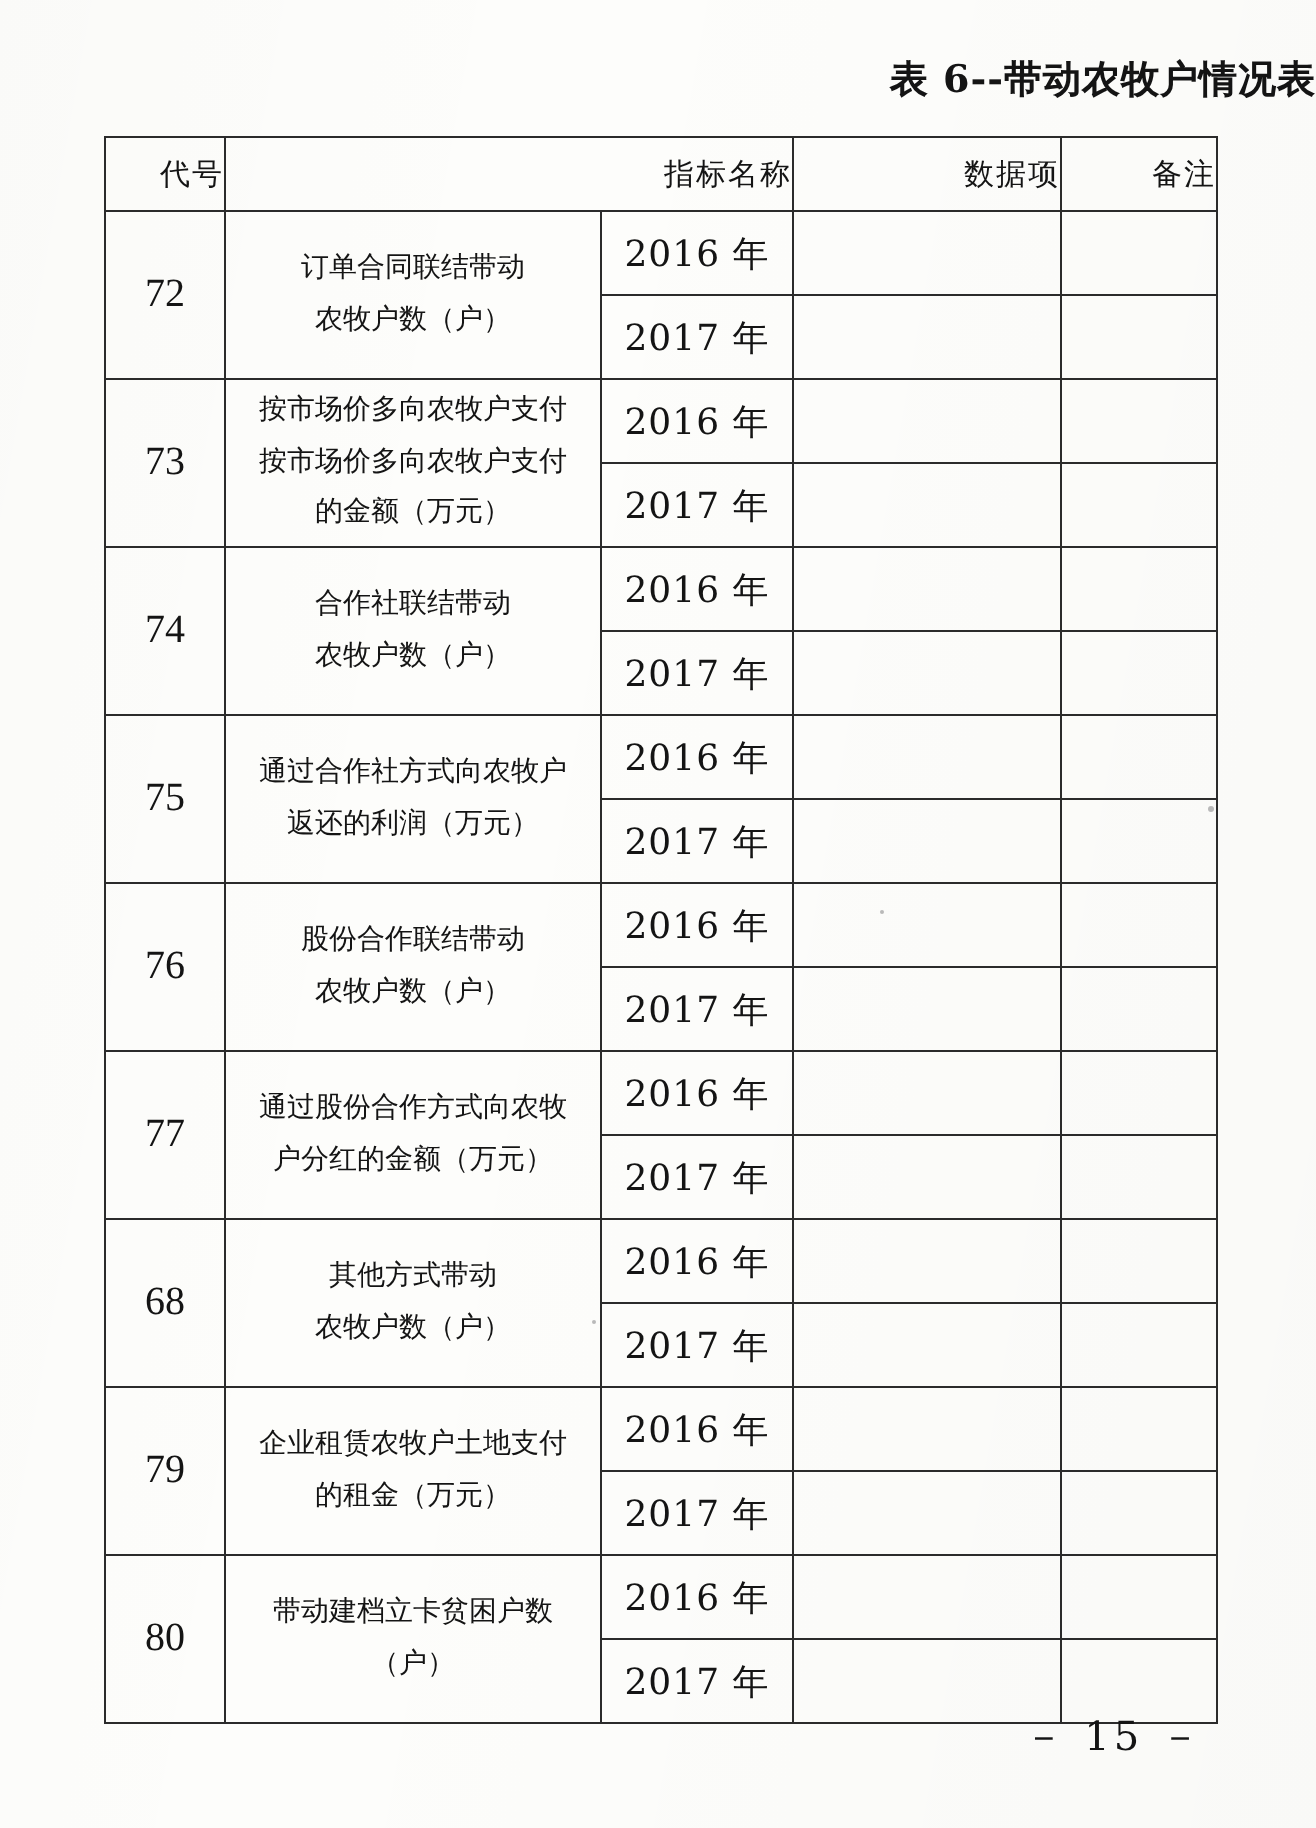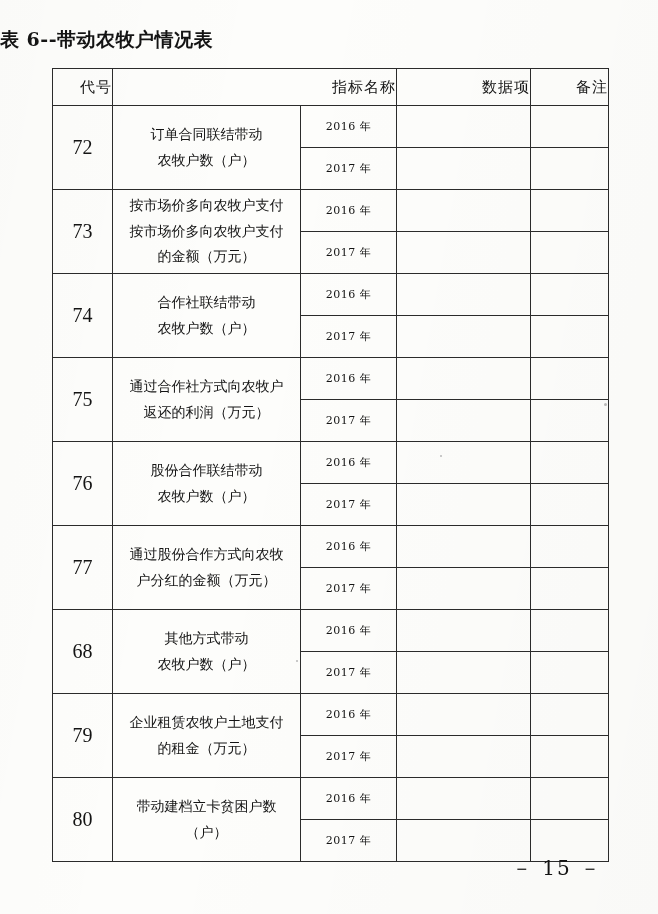--- a/index.html
+++ b/index.html
@@ -28,21 +28,21 @@
     inset: 0;
     background:
       linear-gradient(100deg, rgba(0,0,0,0.012) 0%, rgba(0,0,0,0) 35%, rgba(0,0,0,0.015) 100%);
     pointer-events: none;
   }
   #doc-title {
     position: absolute;
     top: 27px;
     left: 0;
     width: 658px;
-    text-align: left;
+    text-align: right;
     font-family: "DejaVu Serif", "Liberation Serif", serif;
     font-size: 19px;
     font-weight: bold;
     letter-spacing: 0.5px;
     color: #141414;
   }
   #table-wrap {
     position: absolute;
     left: 52px;
     top: 68px;
@@ -85,21 +85,21 @@
     font-family: "DejaVu Serif", "Liberation Serif", serif;
     font-size: 14px;
     line-height: 1.85;
     padding: 4px 6px;
   }
   td.name .ln { display: block; white-space: nowrap; }
   td.year {
     text-align: center;
     vertical-align: middle;
     font-family: "DejaVu Serif", "Liberation Serif", serif;
-    font-size: 11px;
+    font-size: 18px;
     height: 41px;
     letter-spacing: 0.5px;
   }
   td.data, td.note {
     height: 41px;
   }
   #page-number {
     position: absolute;
     right: 56px;
     bottom: 32px;

